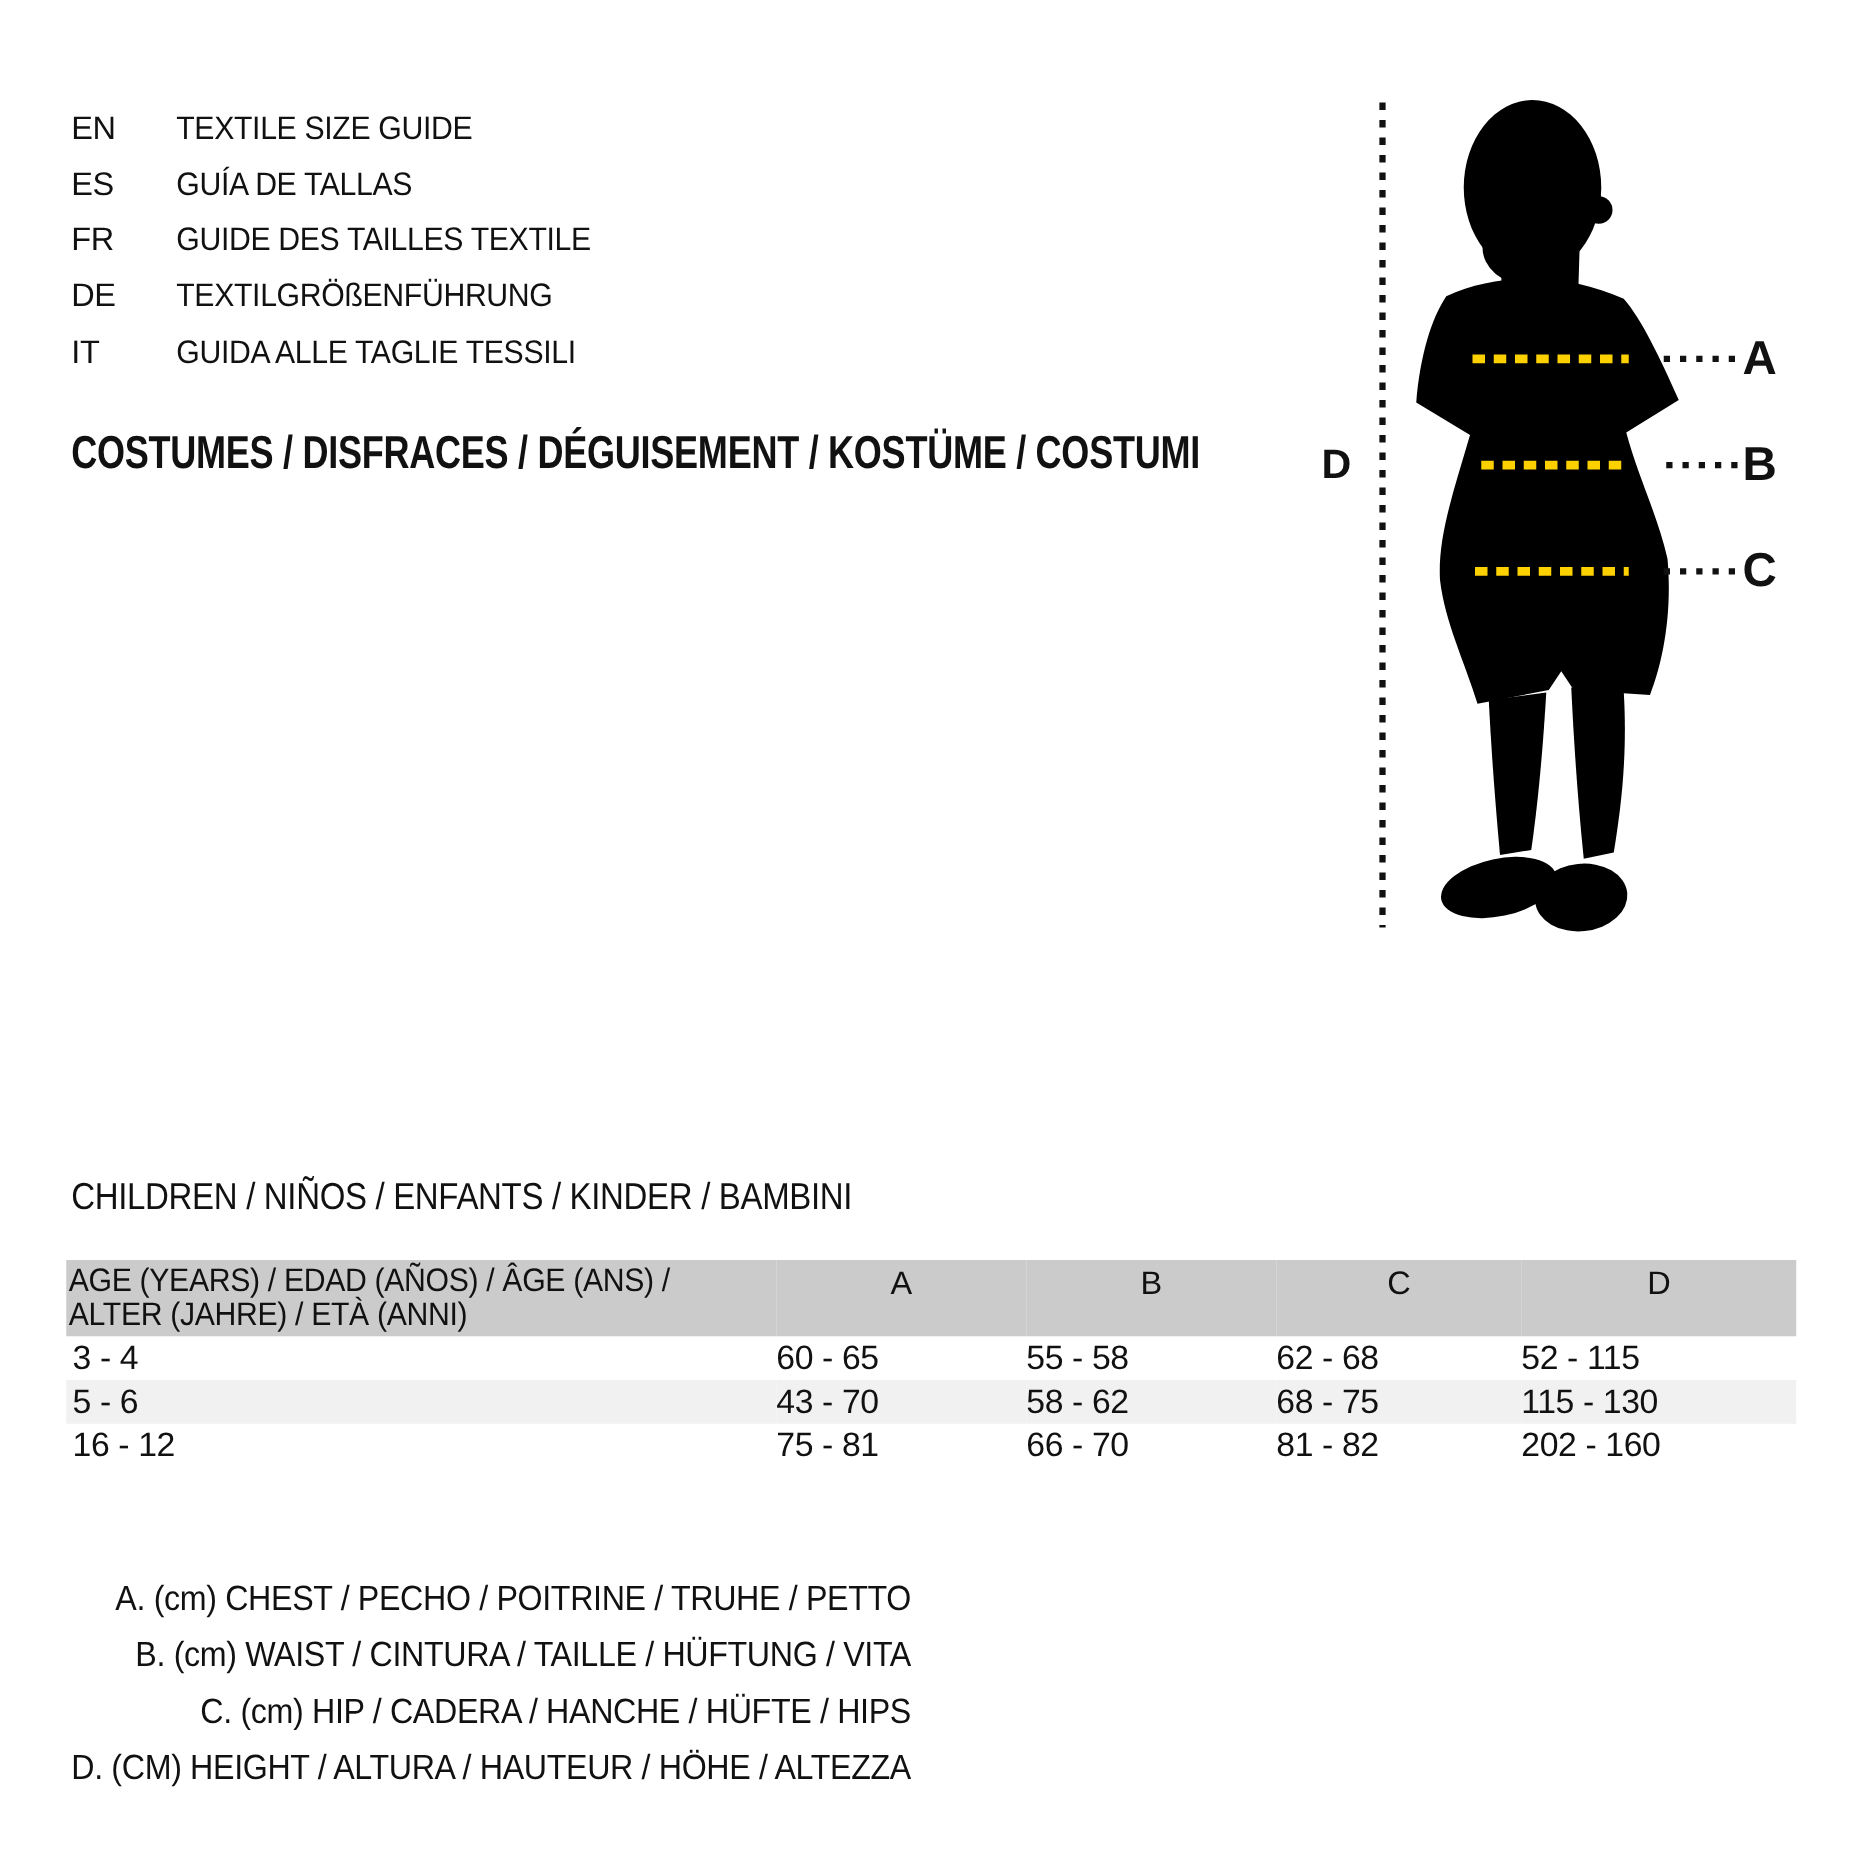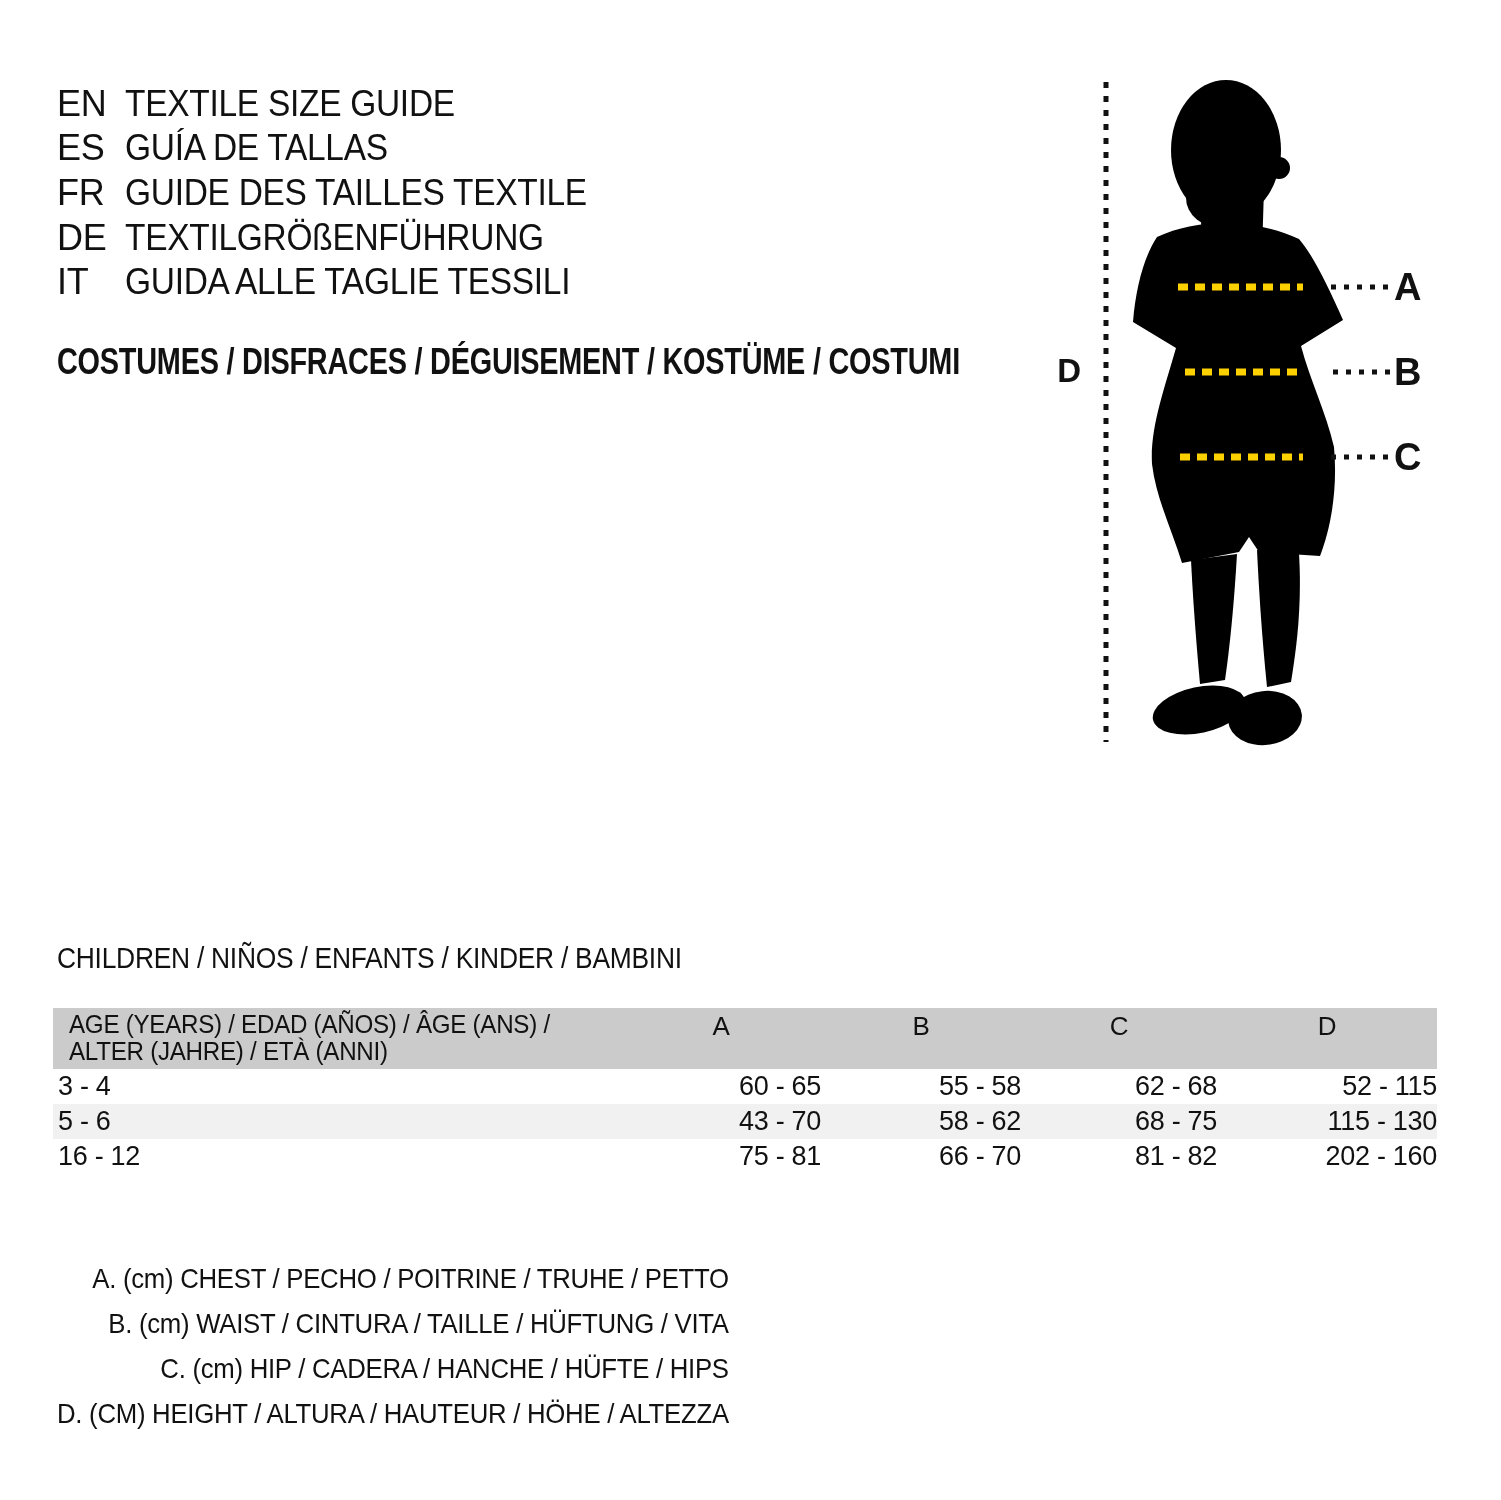--- a/index.html
+++ b/index.html
@@ -3,21 +3,21 @@
 <meta charset="utf-8">
 <style>
   html,body{margin:0;padding:0;background:#ffffff;}
   body{width:1501px;height:1500px;position:relative;overflow:hidden;
        font-family:"Liberation Sans","DejaVu Sans",sans-serif;color:#111;
        letter-spacing:-0.3px;}
   .page{position:absolute;inset:0;}
 
   
   .lang-block{position:absolute;left:57px;top:80px;}
-  .lang-row{display:flex;align-items:flex-end;height:44.7px;font-size:36px;}
+  .lang-row{display:flex;align-items:center;height:44.7px;font-size:26px;gap:16px;}
   .lang-code{width:68px;flex:0 0 68px;}
   .lang-text{white-space:nowrap;transform:scaleX(0.93);transform-origin:left center;}
 
   
   .title{position:absolute;left:57px;top:341px;margin:0;font-size:37px;font-weight:700;
          white-space:nowrap;transform:scaleX(0.78);transform-origin:left top;}
 
   
   .figure{position:absolute;left:1050px;top:60px;width:451px;height:700px;}
   .figure svg{position:absolute;left:0;top:0;}
@@ -30,27 +30,27 @@
   
   .section-title{position:absolute;left:57px;top:941px;margin:0;font-size:30px;font-weight:400;
                  white-space:nowrap;transform:scaleX(0.88);transform-origin:left top;}
 
   
   .size-table{position:absolute;left:53px;top:1008px;width:1384px;border-collapse:collapse;
               table-layout:fixed;font-size:27px;}
   .size-table th,.size-table td{padding:0;font-weight:400;}
   .size-table thead tr{background:#cbcbcb;}
   .size-table thead th{height:56px;vertical-align:top;font-size:26px;}
-  .size-table thead th.age-col{text-align:left;padding:3px 0 0 16px;}
+  .size-table thead th.age-col{text-align:left;padding:3px 0 0 2px;}
   .hdr-line{display:block;line-height:27px;white-space:nowrap;transform:scaleX(0.93);
             transform-origin:left top;}
   .size-table thead th.dim-col{text-align:center;padding-top:5px;line-height:27px;}
   .size-table tbody td{height:35px;line-height:35px;}
   .size-table tbody td.age-cell{text-align:left;padding-left:5px;}
-  .size-table tbody td.num{text-align:right;}
+  .size-table tbody td.num{text-align:left;}
   .size-table tbody tr:nth-child(even){background:#f1f1f1;}
 
   
   .legend{position:absolute;left:57px;top:1256px;text-align:right;}
   .legend-line{font-size:28px;line-height:45px;white-space:nowrap;
                transform:scaleX(0.92);transform-origin:left center;}
 </style>
 </head>
 <body>
 

